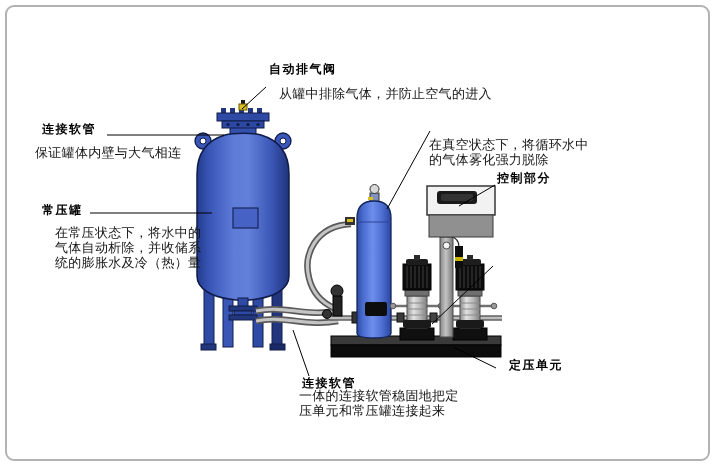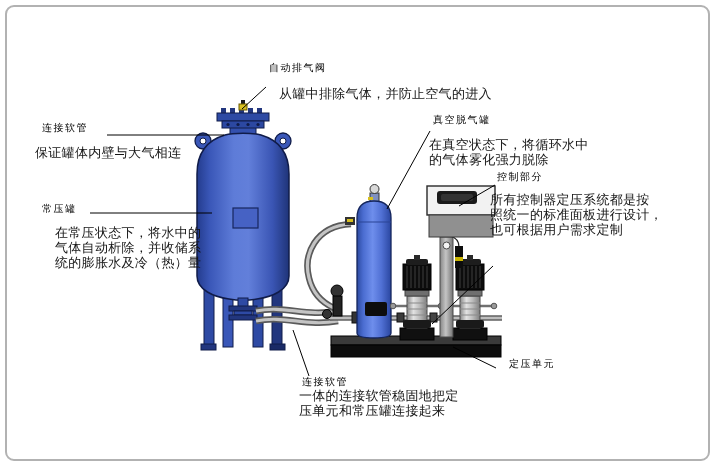--- a/index.html
+++ b/index.html
@@ -6,21 +6,21 @@
   .canvas {
     position:relative; width:715px; height:466px; background:#ffffff;
     font-family:"DejaVu Sans","Liberation Sans",sans-serif; overflow:hidden;
   }
   .frame {
     position:absolute; left:5px; top:5px; right:5px; bottom:5px;
     border:2px solid #b2b2b2; border-radius:9px; pointer-events:none;
   }
   svg.scene { position:absolute; left:0; top:0; }
   .ttl {
-    position:absolute; font-weight:normal; font-size:10px; letter-spacing:1.5px;
+    position:absolute; font-weight:bold; font-size:12px; letter-spacing:1.5px;
     color:#000; white-space:nowrap;
   }
   .dsc {
     position:absolute; font-size:13px; line-height:15px; letter-spacing:0.3px;
     color:#151515; white-space:pre-line;
   }
   .t1{left:269px;top:61px;} .d1{left:279px;top:86px;}
   .t2{left:42px;top:121px;} .d2{left:35px;top:145px;}
   .t3{left:42px;top:202px;} .d3{left:35px;top:225px;margin-left:20px;}
   .t4{left:433px;top:113px;} .d4{left:429px;top:137px;}
@@ -235,28 +235,24 @@
   <div class="dsc d1">从罐中排除气体，并防止空气的进入</div>
 
   <div class="ttl t2">连接软管</div>
   <div class="dsc d2">保证罐体内壁与大气相连</div>
 
   <div class="ttl t3">常压罐</div>
   <div class="dsc d3">在常压状态下，将水中的
 气体自动析除，并收储系
 统的膨胀水及冷（热）量</div>
 
-  <div class="ttl t4">真空脱气罐</div>
   <div class="dsc d4">在真空状态下，将循环水中
 的气体雾化强力脱除</div>
 
   <div class="ttl t5">控制部分</div>
-  <div class="dsc d5">所有控制器定压系统都是按
-照统一的标准面板进行设计，
-也可根据用户需求定制</div>
 
 
   <div class="ttl t7">定压单元</div>
 
   <div class="ttl t8">连接软管</div>
   <div class="dsc d8">一体的连接软管稳固地把定
 压单元和常压罐连接起来</div>
 
   <div class="frame"></div>
 </div>

